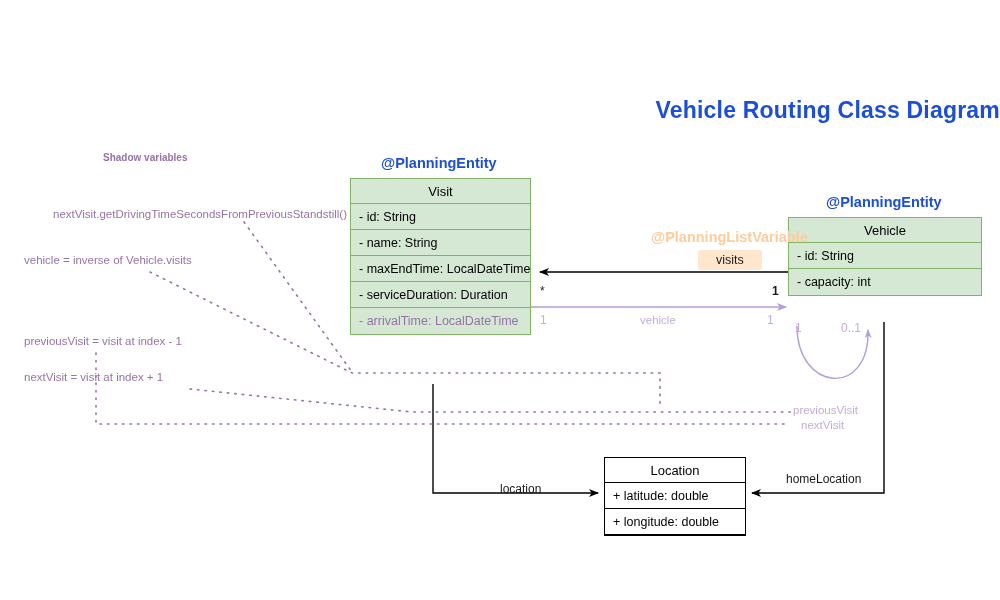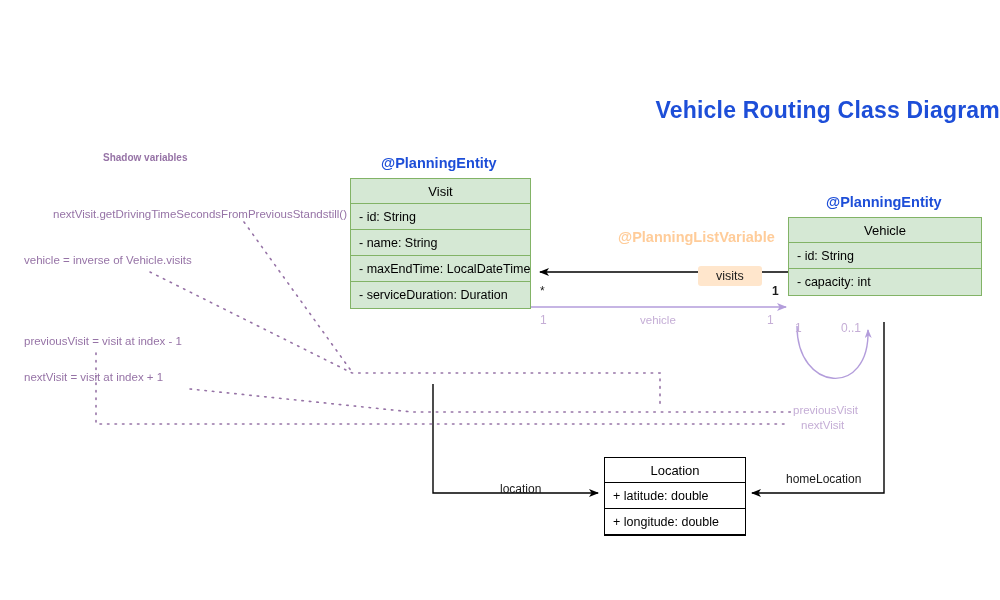--- a/index.html
+++ b/index.html
@@ -80,21 +80,21 @@
   }
 
   
   .stereotype {
     position: absolute;
     font-size: 14.5px;
     font-weight: bold;
     white-space: nowrap;
   }
   .stereotype.entity { color: #1d4ed8; }
-  .stereotype.listvar { color: #ffcc99; }
+  .stereotype.listvar { color: #ffcc99; margin-left: 33px; }
 
   
   .shadow-title {
     position: absolute;
     font-size: 10px;
     font-weight: bold;
     color: #9673a6;
     white-space: nowrap;
   }
   .shadow-note {
@@ -186,39 +186,40 @@
   <div class="shadow-note" style="left:24px; top:371px;">nextVisit = visit at index + 1</div>
 
   <div class="stereotype entity" style="left:381px; top:155px;">@PlanningEntity</div>
 
   <div class="uml-class" id="visit-class" style="left:350px; top:178px; width:181px;">
     <div class="uml-row header">Visit</div>
     <div class="uml-row">- id: String</div>
     <div class="uml-row">- name: String</div>
     <div class="uml-row">- maxEndTime: LocalDateTime</div>
     <div class="uml-row">- serviceDuration: Duration</div>
+    <div class="uml-row shadow-attr">- arrivalTime: LocalDateTime</div>
   </div>
 
   <div class="stereotype entity" style="left:826px; top:194px;">@PlanningEntity</div>
 
   <div class="uml-class" id="vehicle-class" style="left:788px; top:217px; width:194px;">
     <div class="uml-row header">Vehicle</div>
     <div class="uml-row">- id: String</div>
     <div class="uml-row">- capacity: int</div>
   </div>
 
   <div class="uml-class plain" id="location-class" style="left:604px; top:457px; width:142px;">
     <div class="uml-row header">Location</div>
     <div class="uml-row">+ latitude: double</div>
     <div class="uml-row">+ longitude: double</div>
   </div>
 
   <div class="stereotype listvar" style="left:618px; top:229px;">@PlanningListVariable</div>
 
-  <div class="edge-label badge" style="left:698px; top:250px;margin-top:16px;">visits</div>
+  <div class="edge-label badge" style="left:698px; top:250px;">visits</div>
 
   <div class="edge-label mult" style="left:540px; top:284px;">*</div>
   <div class="edge-label mult" style="left:772px; top:284px; font-weight:bold;">1</div>
 
   <div class="edge-label assoc-purple" style="left:640px; top:314px;">vehicle</div>
   <div class="edge-label mult purple" style="left:540px; top:313px;">1</div>
   <div class="edge-label mult purple" style="left:767px; top:313px;">1</div>
 
   <div class="edge-label mult purple" style="left:795px; top:321px;">1</div>
   <div class="edge-label mult purple" style="left:841px; top:321px;">0..1</div>

